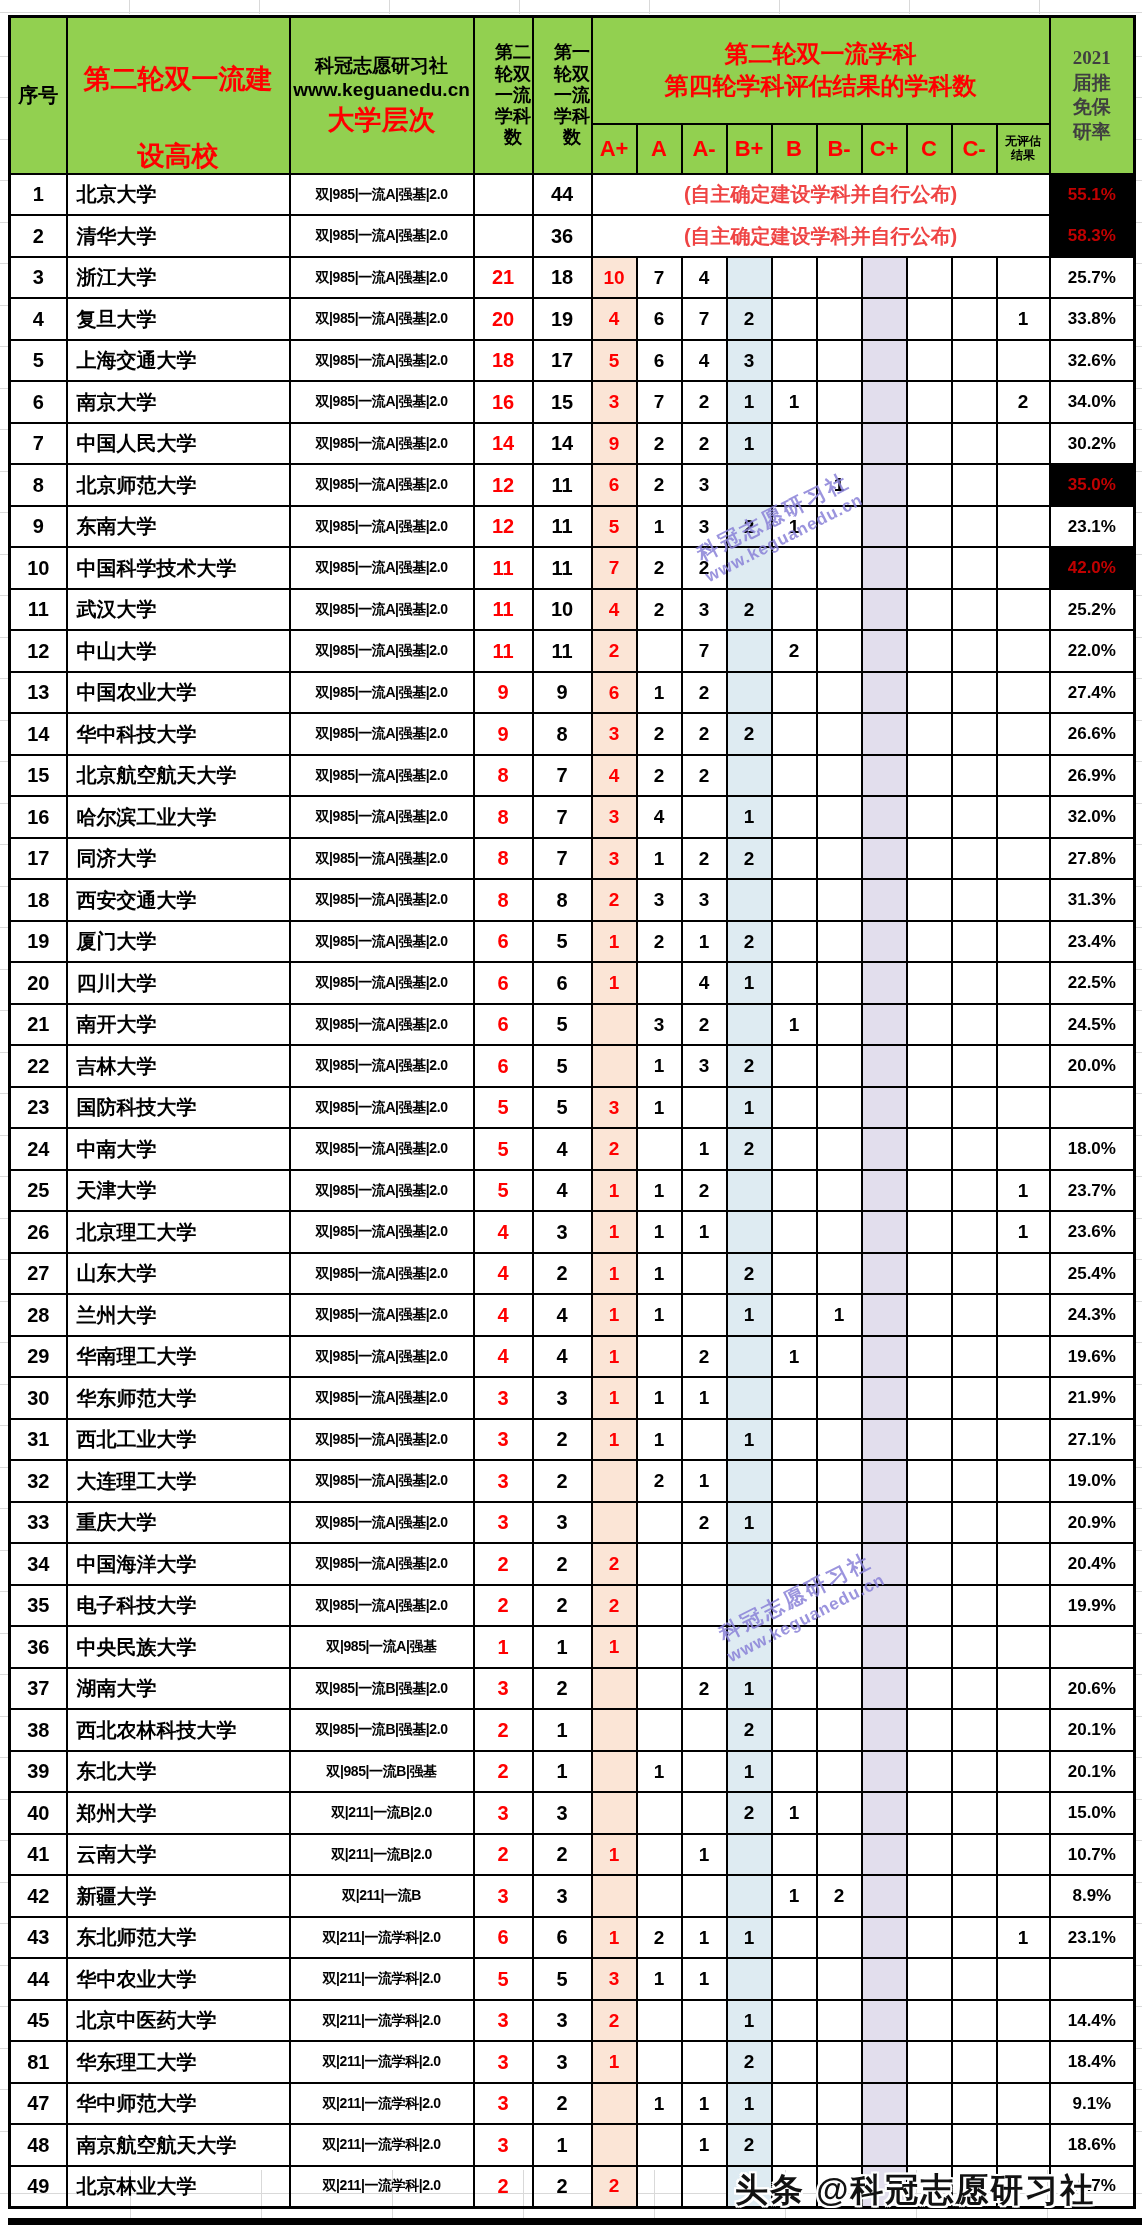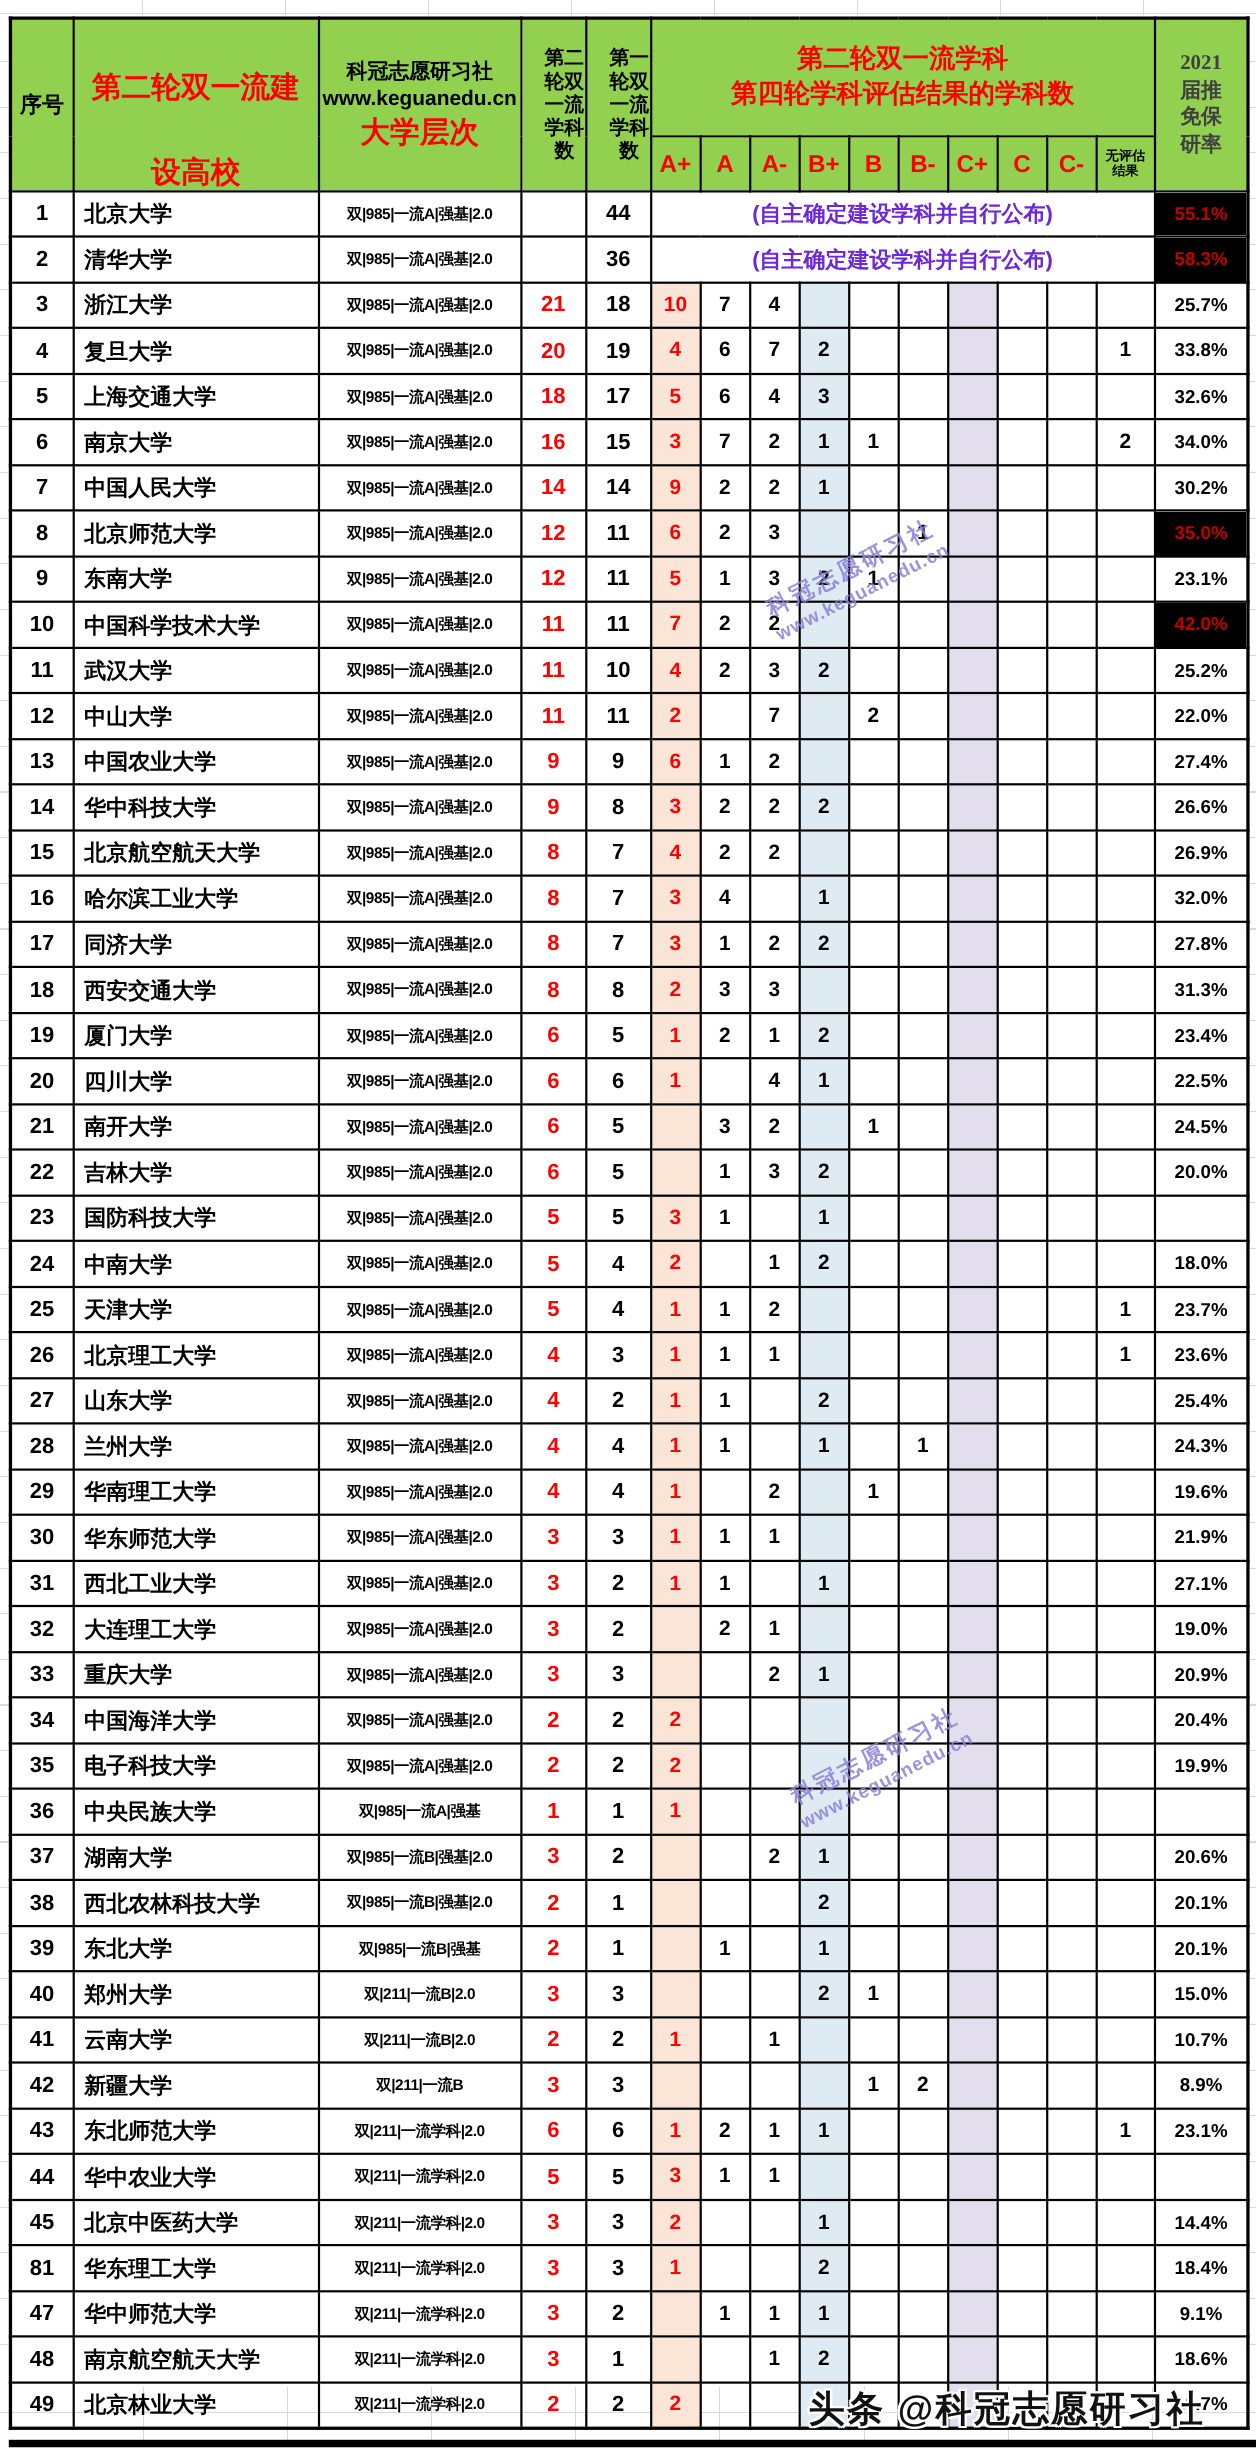--- a/index.html
+++ b/index.html
@@ -62,21 +62,21 @@
 
   td.seq{font-size:20px;font-weight:bold;}
   td.uname{font-size:20px;font-weight:bold;text-align:left;padding-left:9px;}
   td.tier{font-size:14px;font-weight:bold;letter-spacing:-0.4px;}
   td.r2{font-size:20px;font-weight:bold;color:#FF0000;}
   td.r1{font-size:20px;font-weight:bold;color:#000;}
   td.g{font-size:19px;font-weight:bold;color:#000;}
   td.cap{background:#FBE5D6;color:#FF0000;}
   td.cbp{background:#DEEBF2;}
   td.ccp{background:#E2DEED;}
-  td.note{font-size:20px;font-weight:bold;color:#6d28d9;}
+  td.note{font-size:20px;font-weight:bold;color:#ef4444;}
   td.rate{font-size:17px;font-weight:bold;color:#000;}
   td.hl{background:#000000;color:#C00000;}
 
   .wm{
     position:absolute;transform:rotate(-27deg);transform-origin:left top;
     color:#8A82D8;opacity:.85;font-weight:bold;text-align:center;line-height:1.25;
     pointer-events:none;
   }
   .wm .wm-cn{display:block;font-size:21px;letter-spacing:3px;}
   .wm .wm-url{display:block;font-size:17px;letter-spacing:1px;}

